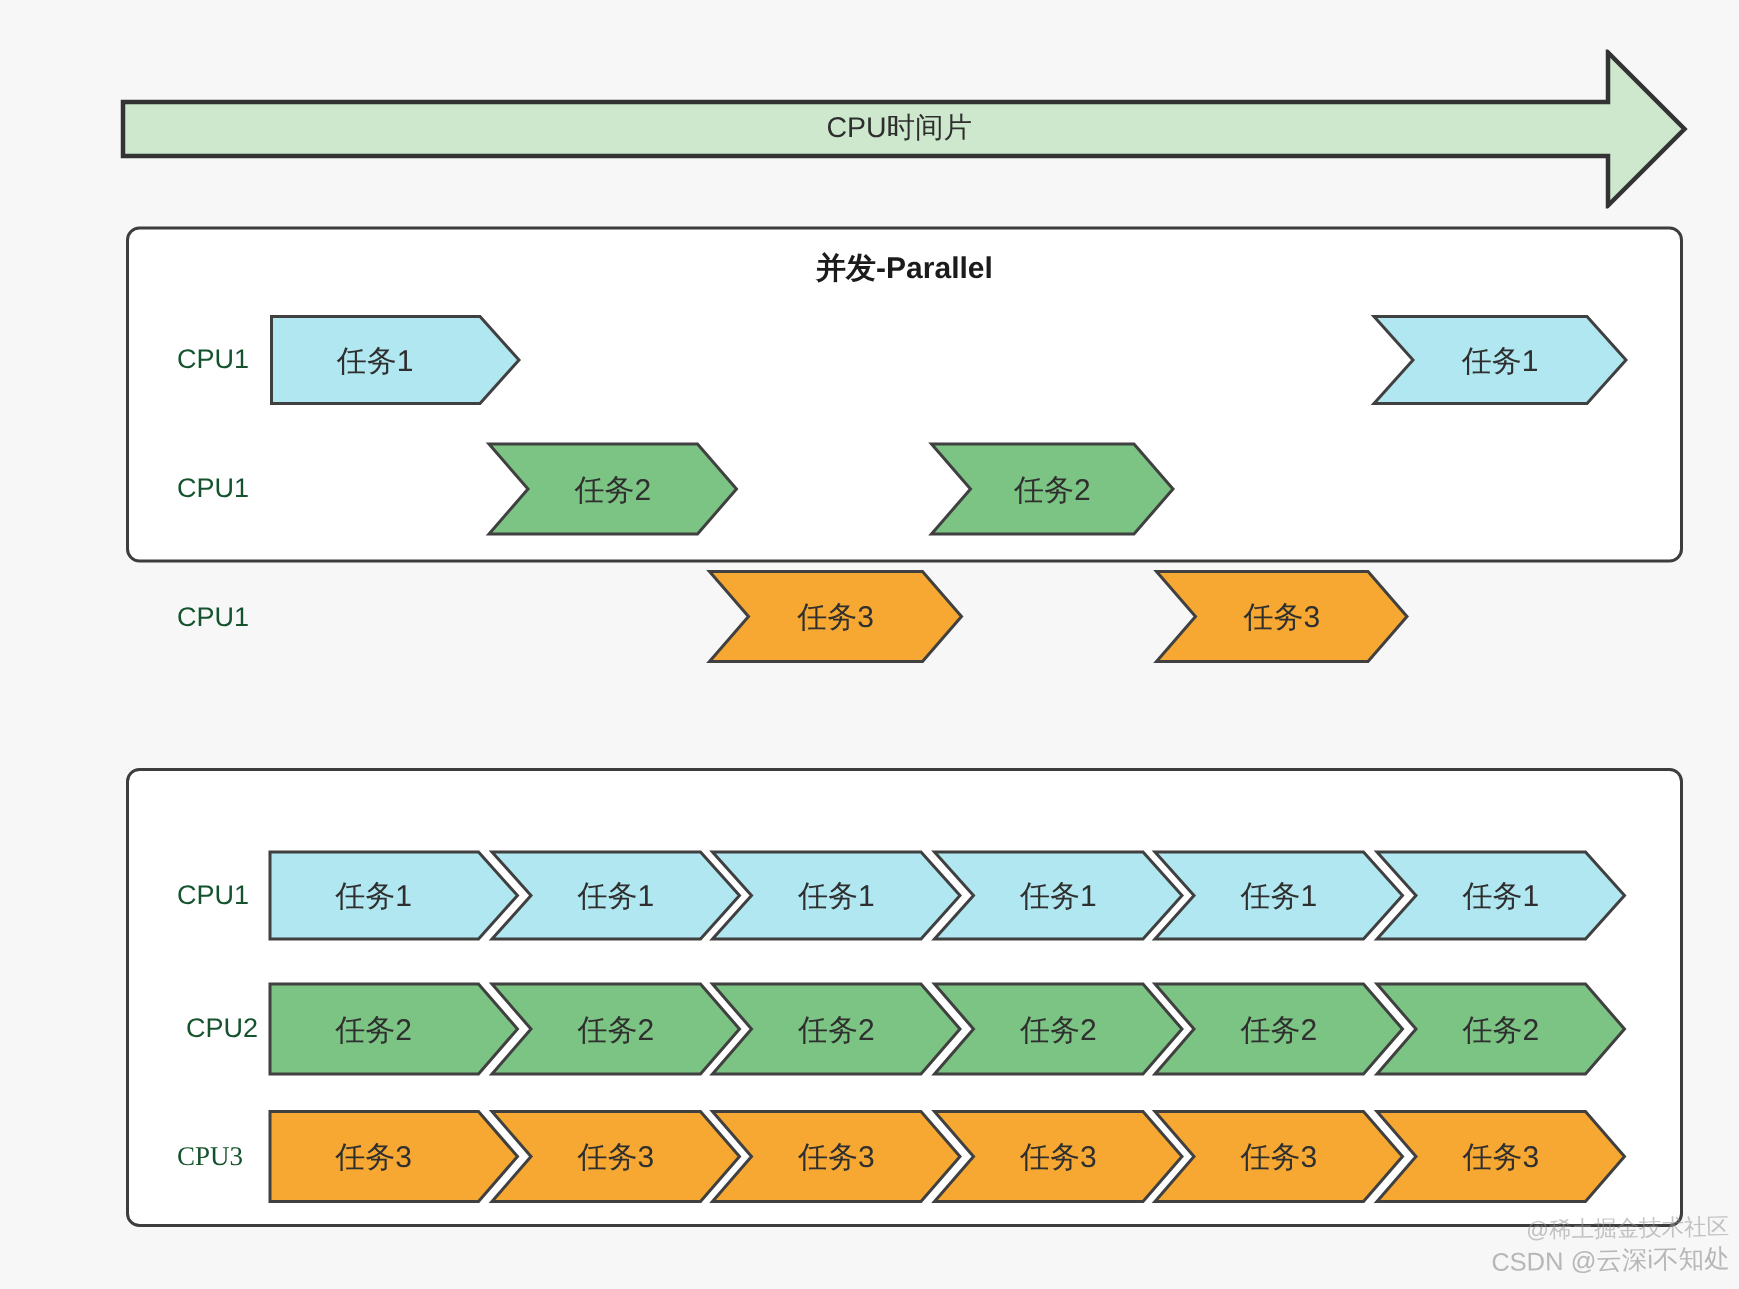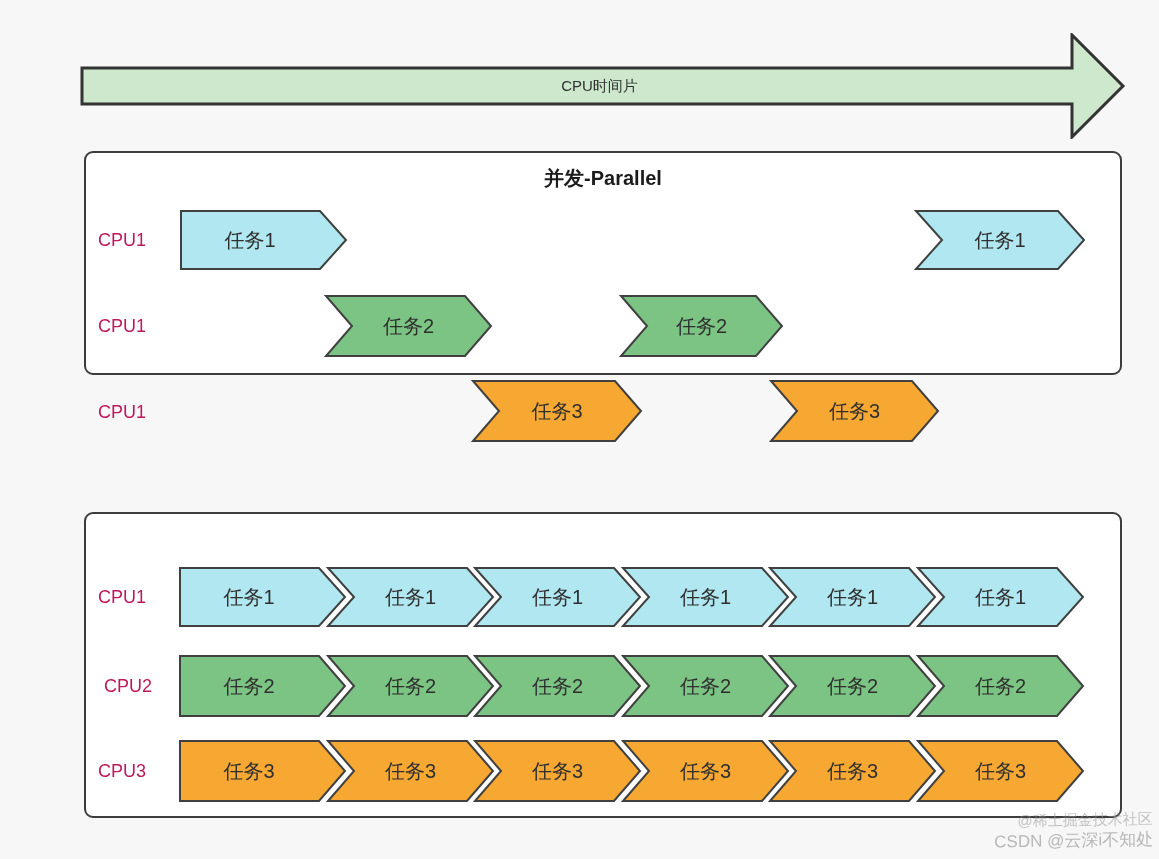--- a/index.html
+++ b/index.html
@@ -9,44 +9,44 @@
     position:relative;
     overflow:hidden;
     font-family:"Liberation Sans","DejaVu Sans",sans-serif;
   }
   .abs{position:absolute;}
   
   #timeline-arrow-svg{left:80px;top:33px;}
   #timeline-arrow-label{
     left:82px;top:68px;width:1035px;height:36px;
     line-height:36px;text-align:center;
-    font-size:15px;color:#2e2e2e;
+    font-size:19px;color:#2e2e2e;
   }
   
   .panel{
     position:absolute;left:84px;width:1038px;
     background:#ffffff;
     border:2px solid #3d3d3d;
     border-radius:9px;
     box-sizing:border-box;
   }
   #panel-0{top:151px;height:224px;}
   #panel-1{top:512px;height:306px;}
   .panel-title{
     text-align:center;
     margin-top:12px;
     font-size:20px;
     font-weight:bold;
     color:#1b1b1b;
   }
   .rows{position:absolute;left:0;top:0;width:100%;height:100%;}
   .cpu-label{
-    position:absolute;left:12px;width:60px;
+    position:absolute;left:32px;width:60px;
     transform:translateY(-50%);
-    font-size:18px;color:#be185d;
+    font-size:18px;color:#14532d;
   }
   .task{
     position:absolute;
   }
   .task svg{position:absolute;left:0;top:0;overflow:visible;}
   .task-label{
     position:absolute;left:0;top:0;width:100%;height:100%;
     display:flex;align-items:center;justify-content:center;
     font-size:20px;color:#2f2f2f;
     box-sizing:border-box;
@@ -183,21 +183,21 @@
           <polygon points="1,1 140,1 166,31 140,61 1,61 27,31" fill="#7cc483" stroke="#404040" stroke-width="2"></polygon>
         </svg>
         <span class="task-label">任务2</span>
       </div>
       <div class="task" style="left: 831px; top: 141px; width: 167px; height: 62px;">
         <svg width="167" height="62">
           <polygon points="1,1 140,1 166,31 140,61 1,61 27,31" fill="#7cc483" stroke="#404040" stroke-width="2"></polygon>
         </svg>
         <span class="task-label">任务2</span>
       </div>
-      <div class="cpu-label" style="top: 257px;">CPU3</div>
+      <div class="cpu-label" style="top: 257px; font-family: Liberation Serif, serif;">CPU3</div>
       <div class="task" style="left: 93px; top: 226px; width: 167px; height: 62px;">
         <svg width="167" height="62">
           <polygon points="1,1 140,1 166,31 140,61 1,61" fill="#f6a832" stroke="#404040" stroke-width="2"></polygon>
         </svg>
         <span class="task-label" style="padding-right: 27px;">任务3</span>
       </div>
       <div class="task" style="left: 241px; top: 226px; width: 167px; height: 62px;">
         <svg width="167" height="62">
           <polygon points="1,1 140,1 166,31 140,61 1,61 27,31" fill="#f6a832" stroke="#404040" stroke-width="2"></polygon>
         </svg>

